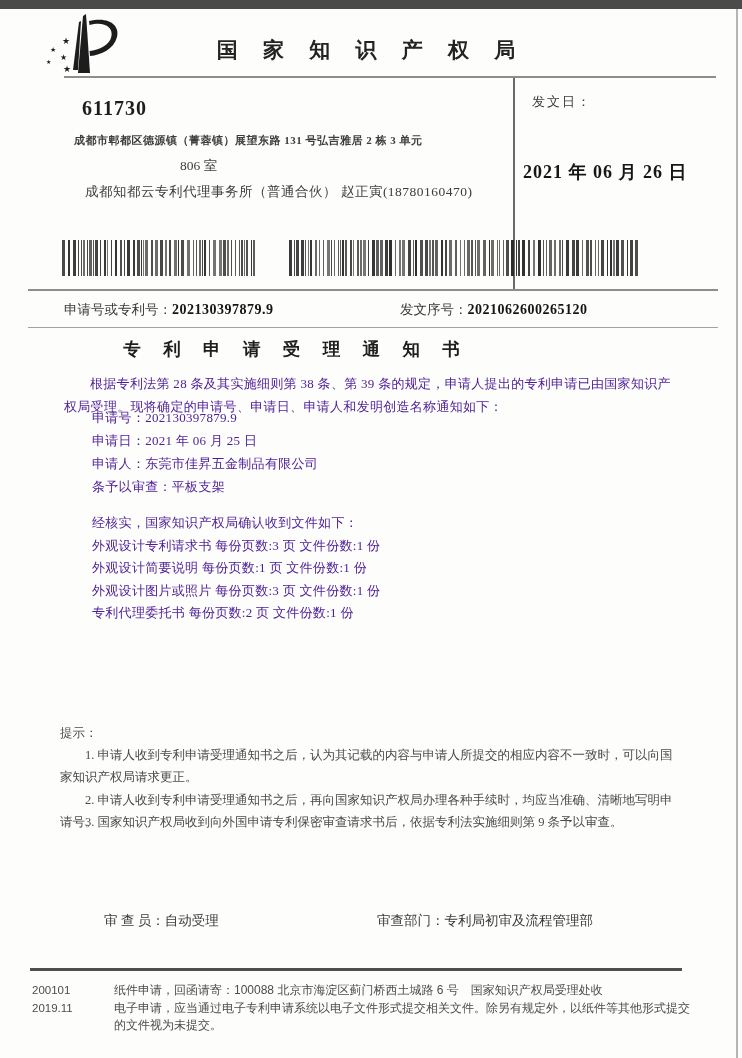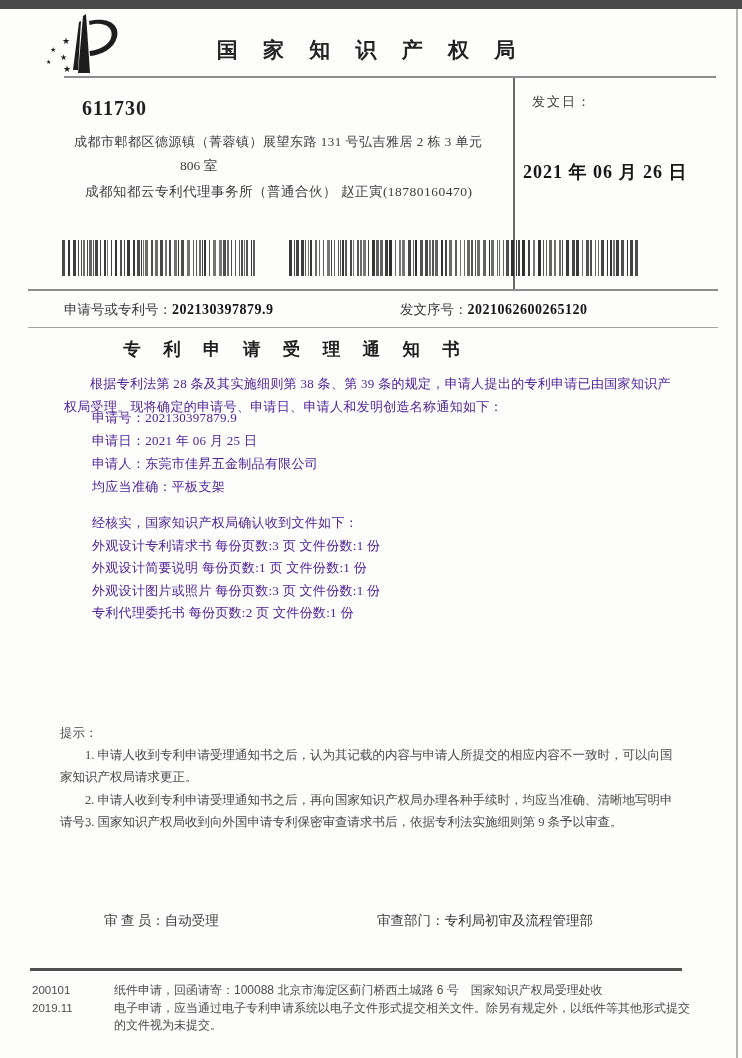--- a/index.html
+++ b/index.html
@@ -41,21 +41,21 @@
   .hr-mid    { top: 289px; left: 28px; width: 690px; }
   .hr-mid2   { top: 327px; left: 28px; width: 690px; height: 1px; background:#a3a3a3; }
   .hr-footer { top: 968px; left: 30px; width: 652px; height: 3px; background: #4f4f4f; }
 
   .vline-issue {
     top: 78px; left: 513px; width: 2px; height: 211px; background: #6a6a6a;
   }
 
   
   .postcode { top: 97px; left: 82px; font-size: 20px; font-weight: bold; color: #1d1d1d; letter-spacing: 1px; }
-  .addr1 { top: 133px; left: 74px; width: 430px; font-size: 13px; color: #3d3d3d; letter-spacing: 0.5px; }
+  .addr1 { top: 133px; left: 74px; width: 430px; font-size: 11px; color: #3d3d3d; letter-spacing: 0.5px; font-weight: bold; }
   .addr2 { top: 157px; left: 180px; font-size: 13.5px; color: #3d3d3d; }
   .agent { top: 183px; left: 85px; font-size: 13.5px; color: #3d3d3d; letter-spacing: 0.5px; }
 
   
   .issue-label { top: 93px; left: 532px; font-size: 13px; color: #3c3c3c; letter-spacing: 2px; }
   .issue-date  { top: 160px; left: 523px; font-size: 18px; color: #161616; font-weight: 600; letter-spacing: 1px; }
 
   
   .barcode { top: 240px; height: 36px; display: flex; align-items: stretch; }
   .barcode-1 { left: 62px;  width: 196px; }
@@ -277,21 +277,21 @@
   <div class="abs hr-mid2"></div>
 
   <div class="abs notice-title">专 利 申 请 受 理 通 知 书</div>
 
   <div class="abs body-text intro">根据专利法第 28 条及其实施细则第 38 条、第 39 条的规定，申请人提出的专利申请已由国家知识产权局受理。现将确定的申请号、申请日、申请人和发明创造名称通知如下：</div>
 
   <div class="abs body-text fields">
     <div>申请号：202130397879.9</div>
     <div>申请日：2021 年 06 月 25 日</div>
     <div>申请人：东莞市佳昇五金制品有限公司</div>
-    <div>均应当准确：平板支架</div>
+    <div>条予以审查：平板支架</div>
   </div>
 
   <div class="abs body-text received">
     <div>经核实，国家知识产权局确认收到文件如下：</div>
     <div>外观设计专利请求书 每份页数:3 页  文件份数:1 份</div>
     <div>外观设计简要说明 每份页数:1 页  文件份数:1 份</div>
     <div>外观设计图片或照片 每份页数:3 页  文件份数:1 份</div>
     <div>专利代理委托书 每份页数:2 页  文件份数:1 份</div>
   </div>
 

